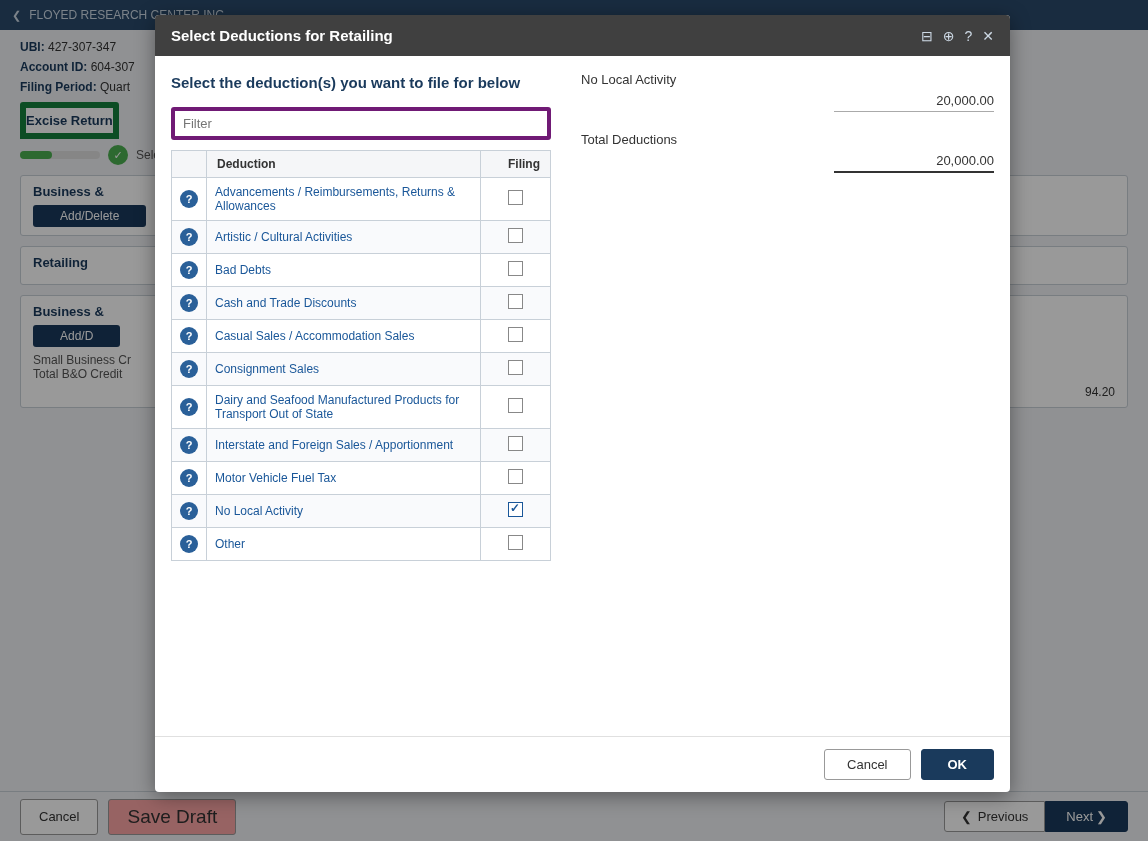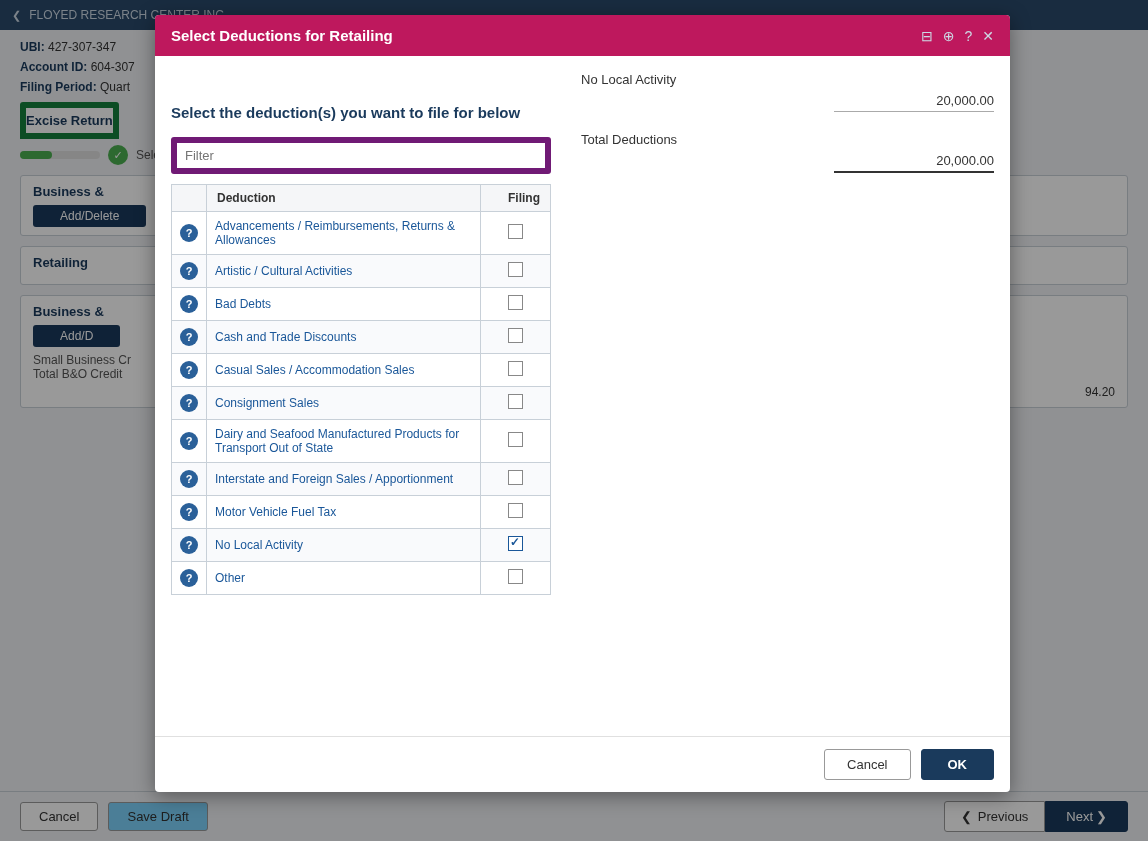--- a/index.html
+++ b/index.html
@@ -93,26 +93,26 @@
       background: white;
       color: #333;
       border: 1px solid #999;
       padding: 6px 18px;
       border-radius: 3px;
       font-size: 13px;
       cursor: pointer;
     }
 
     .btn-save-draft {
-      background: #7dd3fc;
+      background: #fca5a5;
       color: #333;
       border: 1px solid #999;
       padding: 6px 18px;
       border-radius: 3px;
-      font-size: 13px;
+      font-size: 19px;
       cursor: pointer;
     }
 
     .bottom-right { display: flex; gap: 0; align-items: center; }
 
     .btn-prev {
       background: white;
       color: #333;
       border: 1px solid #999;
       padding: 7px 16px;
@@ -152,21 +152,21 @@
       left: 155px;
       width: 855px;
       background: white;
       border-radius: 4px;
       box-shadow: 0 4px 20px rgba(0,0,0,0.4);
       display: flex;
       flex-direction: column;
     }
 
     .modal-header {
-      background: #be185d;
+      background: #404040;
       color: white;
       padding: 12px 16px;
       border-radius: 4px 4px 0 0;
       display: flex;
       align-items: center;
       justify-content: space-between;
     }
 
     .modal-title {
       font-size: 15px;
@@ -190,35 +190,34 @@
       padding: 16px;
       gap: 20px;
       min-height: 680px;
     }
 
     
     .left-panel {
       flex: 0 0 380px;
       display: flex;
       flex-direction: column;
-      margin-top: 30px;
     }
 
     .left-panel-title {
       font-size: 15px;
       color: #1a3a5c;
       font-weight: bold;
       margin-bottom: 14px;
       line-height: 1.4;
     }
 
     .filter-input {
       width: 100%;
       padding: 5px 8px;
-      border: 6px solid #701a75;
+      border: 4px solid #701a75;
       border-radius: 3px;
       font-size: 13px;
       margin-bottom: 10px;
       color: #999;
     }
 
     .deduction-table {
       width: 100%;
       border-collapse: collapse;
       border: 1px solid #c8d0d8;

